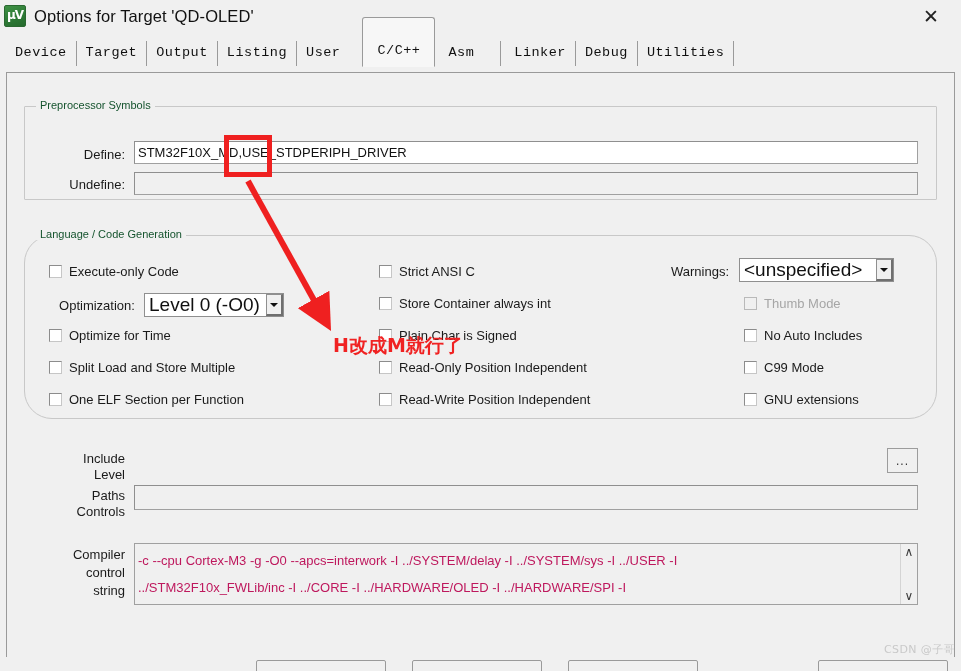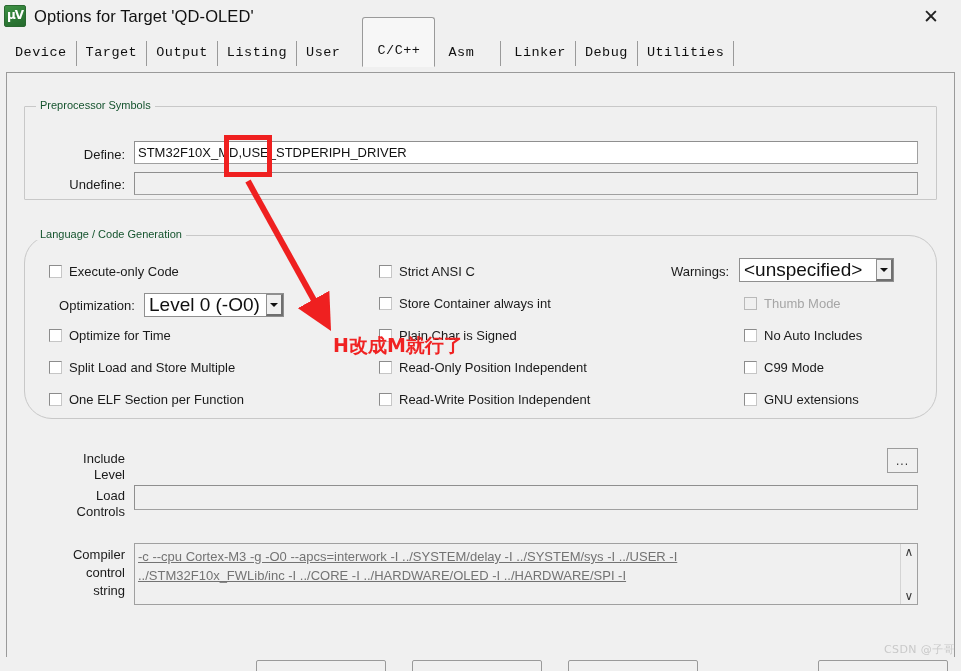--- a/index.html
+++ b/index.html
@@ -218,25 +218,24 @@
     background: #f0f0f0;
     border: 1px solid #a0a0a0;
     box-sizing: border-box;
     display: flex;
     overflow: hidden;
   }
   .multibox .content {
     flex: 1 1 auto;
     padding: 3px 4px 0 3px;
     font-size: 13px;
-    line-height: 19px;
-    color: #737373;
+    line-height: 27px;
+    color: #be185d;
     white-space: pre-wrap;
     overflow: hidden;
-    text-decoration: underline;
   }
   .multibox .vscroll {
     width: 17px;
     flex: none;
     background: #f0f0f0;
     border-left: 1px solid #d4d4d4;
     display: flex;
     flex-direction: column;
     justify-content: space-between;
     align-items: center;
@@ -408,21 +407,21 @@
   </div>
   <div class="cbrow" style="left:737px; top:319px;">
     <span class="cbox"></span>
     <span class="cblabel">GNU extensions</span>
   </div>
 
   <div class="lbl" style="left:30px; top:378px; width:88px;">Include</div>
   <div class="lbl" style="left:30px; top:394px; width:88px;">Level</div>
   <div class="btnsm" style="left:880px; top:375px; width:31px; height:25px;">...</div>
 
-  <div class="lbl" style="left:30px; top:415px; width:88px;">Load</div>
+  <div class="lbl" style="left:30px; top:415px; width:88px;">Paths</div>
   <div class="lbl" style="left:30px; top:431px; width:88px;">Controls</div>
   <div class="txt flat" style="left:127px; top:412px; width:784px; height:25px;"></div>
 
   <div class="lbl" style="left:22px; top:474px; width:96px;">Compiler</div>
   <div class="lbl" style="left:22px; top:492px; width:96px;">control</div>
   <div class="lbl" style="left:22px; top:510px; width:96px;">string</div>
 
   <div class="multibox" style="left:127px; top:470px; width:784px; height:62px;">
     <div class="content">-c --cpu Cortex-M3 -g -O0 --apcs=interwork -I ../SYSTEM/delay -I ../SYSTEM/sys -I ../USER -I
 ../STM32F10x_FWLib/inc -I ../CORE -I ../HARDWARE/OLED -I ../HARDWARE/SPI -I</div>

